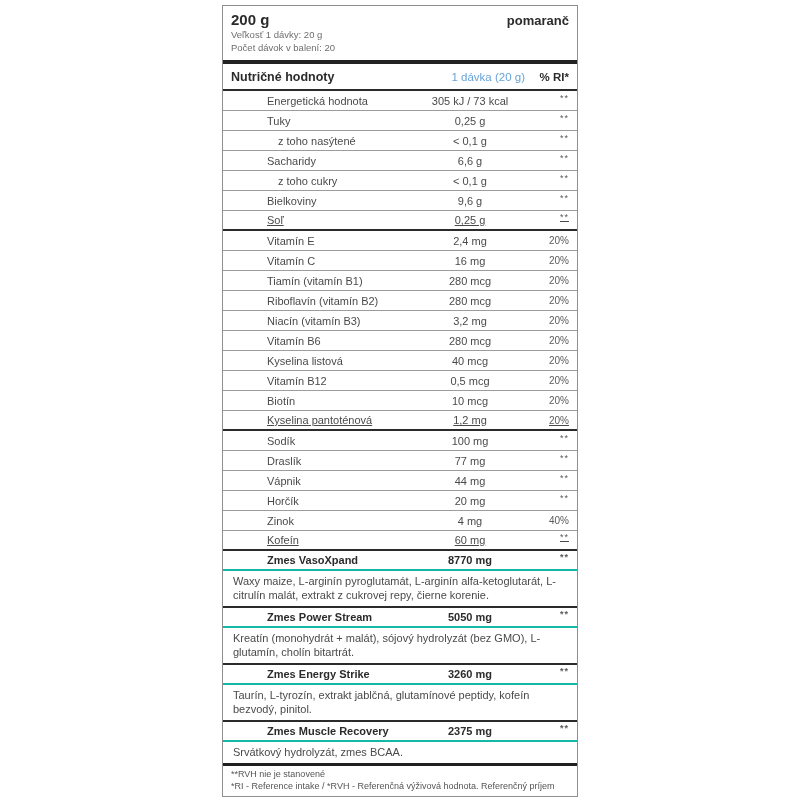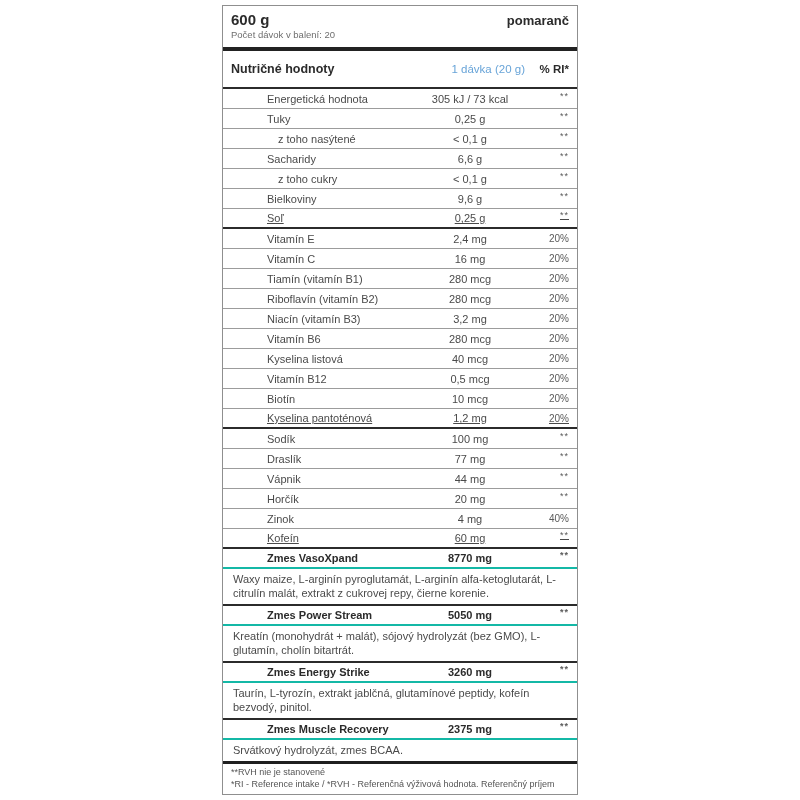--- a/index.html
+++ b/index.html
@@ -10,21 +10,21 @@
   }
   
   .title-block { padding:5px 8px 3px 8px; }
   .brand-row { display:flex; justify-content:space-between; align-items:baseline; }
   .weight { font-size:15px; font-weight:bold; color:#2b2b2b; }
   .flavor { font-size:13px; font-weight:bold; color:#2b2b2b; }
   .subline { font-size:9.5px; color:#6e6e6e; line-height:12px; margin-top:1px; }
   .rule-double { height:2px; border-top:3px solid #222; border-bottom:1px solid #222; margin-top:3px; }
   
   .thead { display:grid; grid-template-columns:1fr 110px 44px; align-items:center;
-           padding:0 8px; height:38px; border-bottom:2px solid #2b2b2b; }
+           padding:0 8px; height:27px; border-bottom:2px solid #2b2b2b; }
   .th-label { font-size:12.5px; font-weight:bold; color:#2b2b2b; }
   .th-serving { font-size:11.5px; font-weight:normal; text-align:right; }
   .th-ri { font-size:11.5px; font-weight:bold; text-align:right; color:#2b2b2b; }
   
   .row { display:grid; grid-template-columns:1fr 110px 44px; align-items:center;
          padding:0 8px; min-height:20px; border-bottom:1px solid #9c9c9c;
          font-size:11px; color:#4a4a4a; }
   .row .label { text-align:left;margin-left:36px; }
   .row .value { text-align:center; }
   .row .ri { text-align:right; font-size:10px; color:#5a5a5a; }
@@ -41,23 +41,24 @@
   .footer { border-top:3px solid #1f1f1f; padding:3px 8px 4px 8px;
             font-size:9px; color:#555; line-height:11.5px; }
 </style>
 </head>
 <body>
 
 <div class="panel">
 
   <div class="title-block">
     <div class="brand-row">
-      <span class="weight">600 g</span>
+      <span class="weight">200 g</span>
       <span class="flavor">pomaranč</span>
     </div>
+    <div class="subline">Veľkosť 1 dávky: 20 g</div>
     <div class="subline">Počet dávok v balení: 20</div>
   </div>
 
   <div class="rule-double"></div>
 
   <div class="thead">
     <span class="th-label">Nutričné hodnoty</span>
     <span class="th-serving" style="color: rgb(104, 164, 216);">1 dávka (20 g)</span>
     <span class="th-ri">% RI*</span>
   </div>

